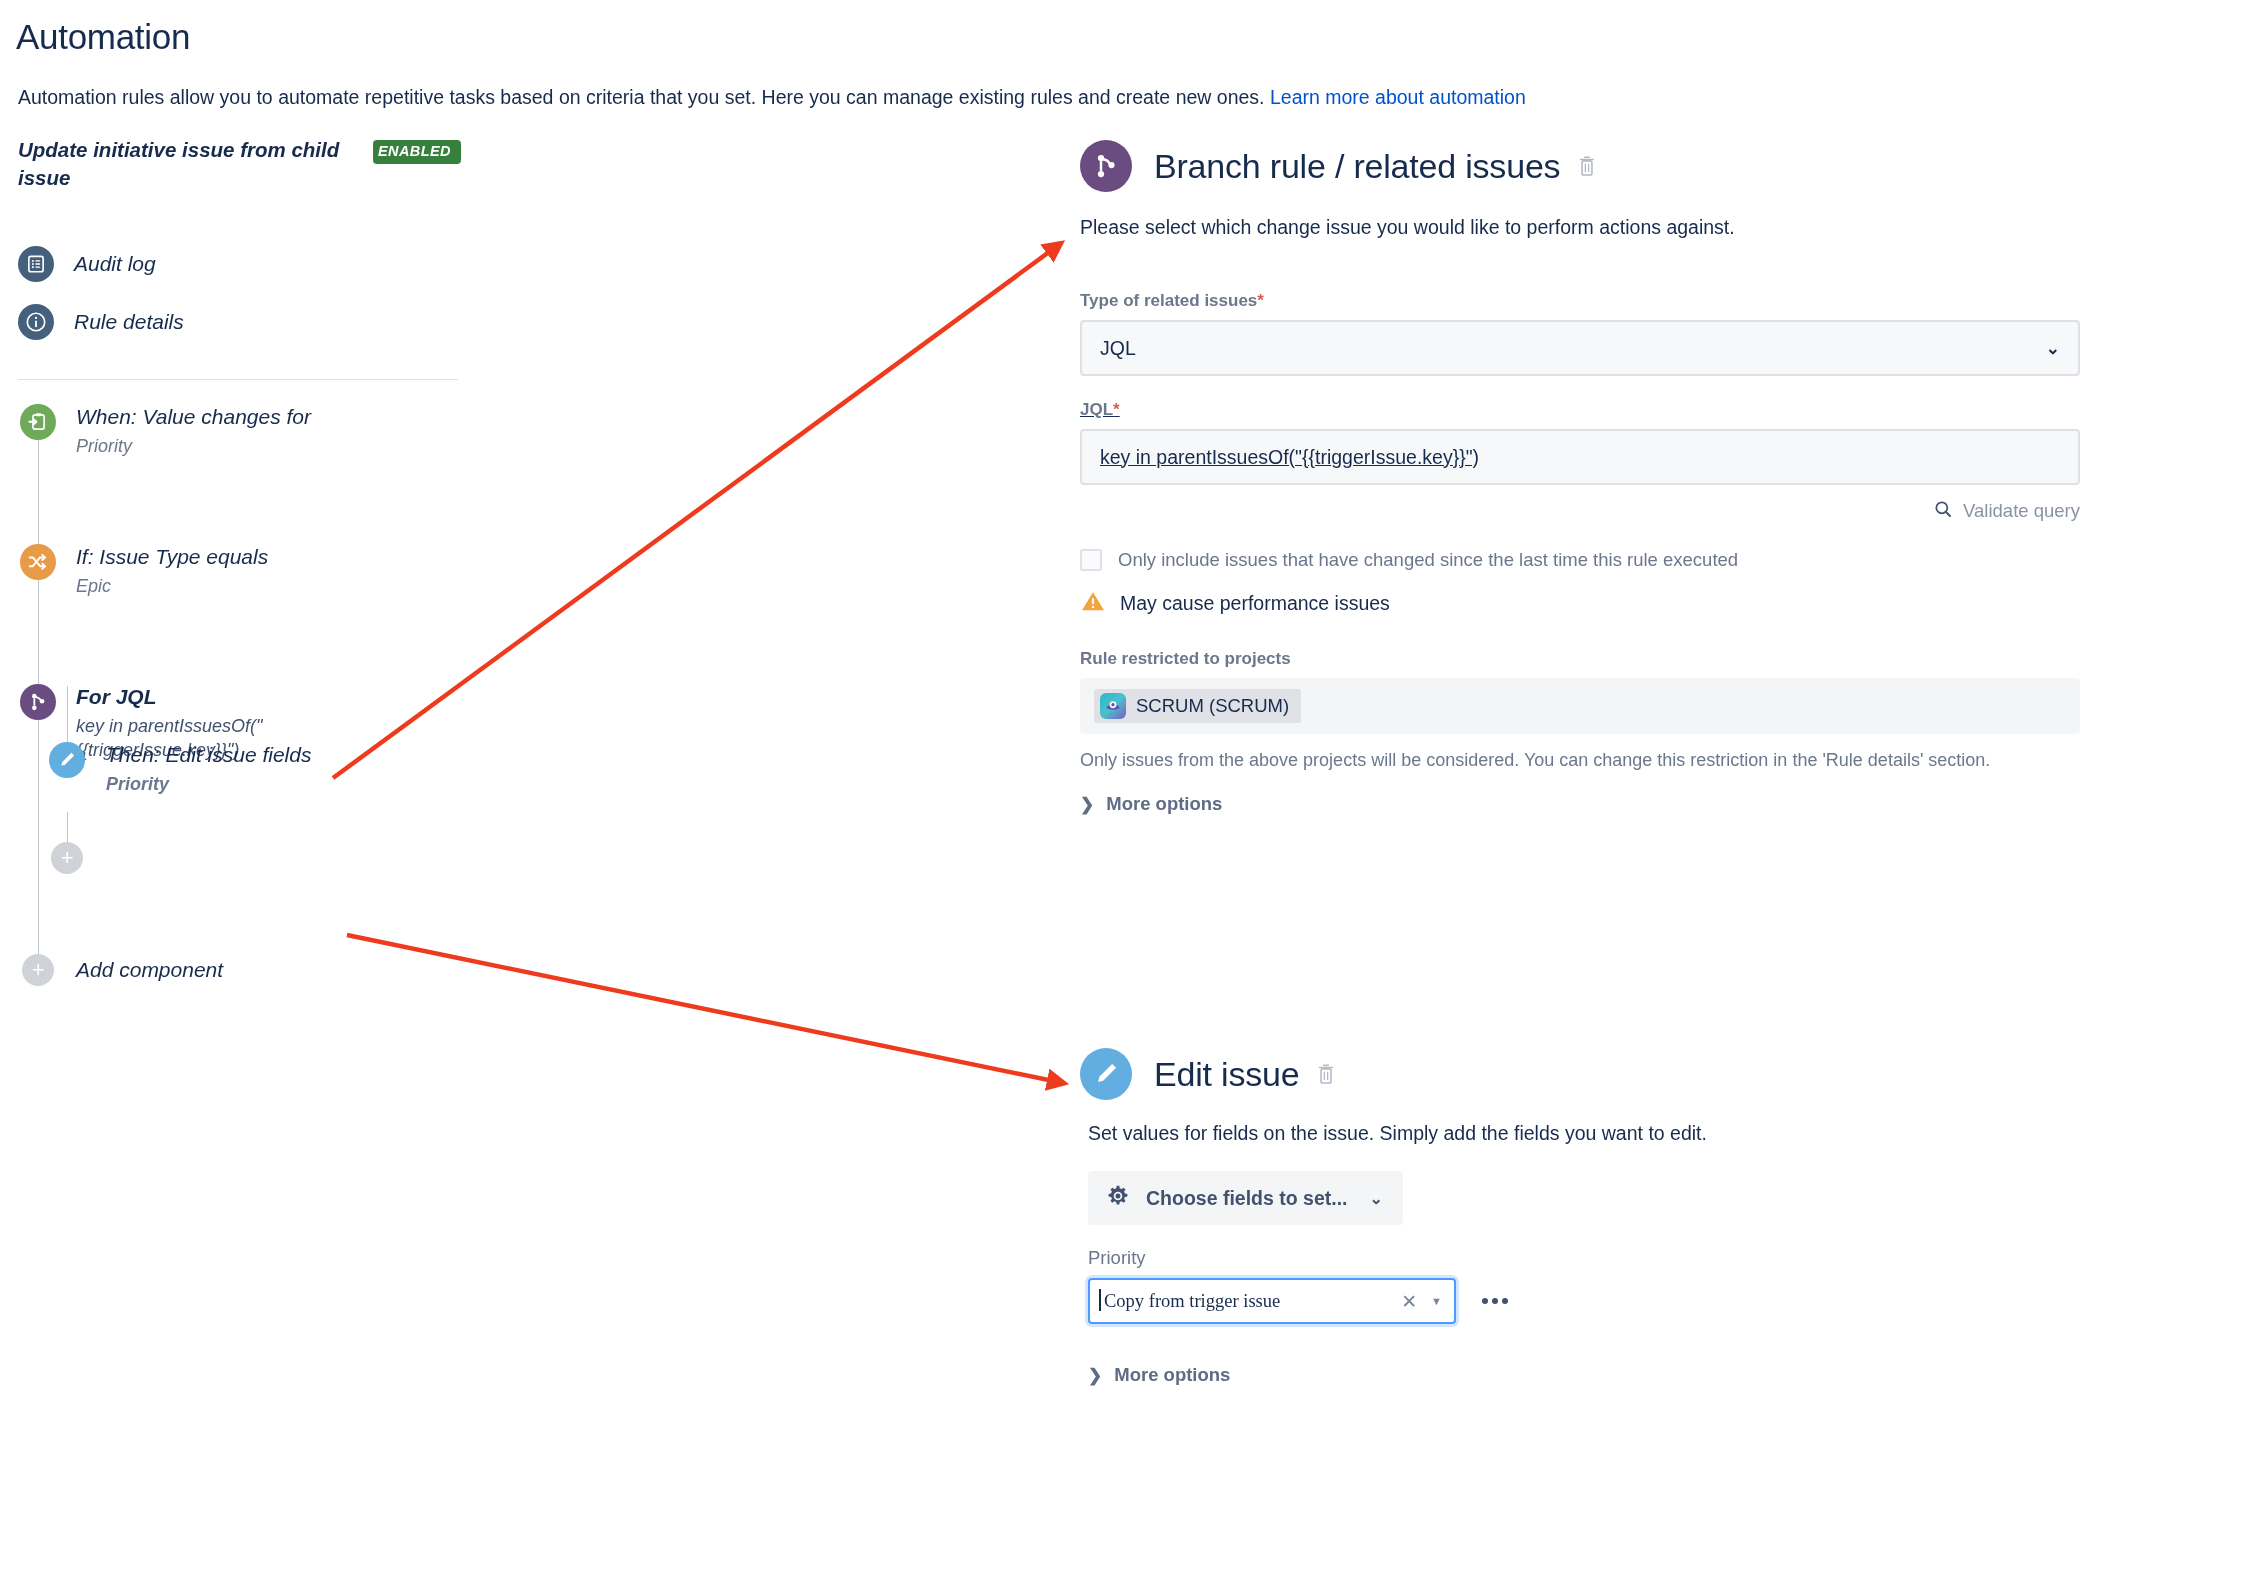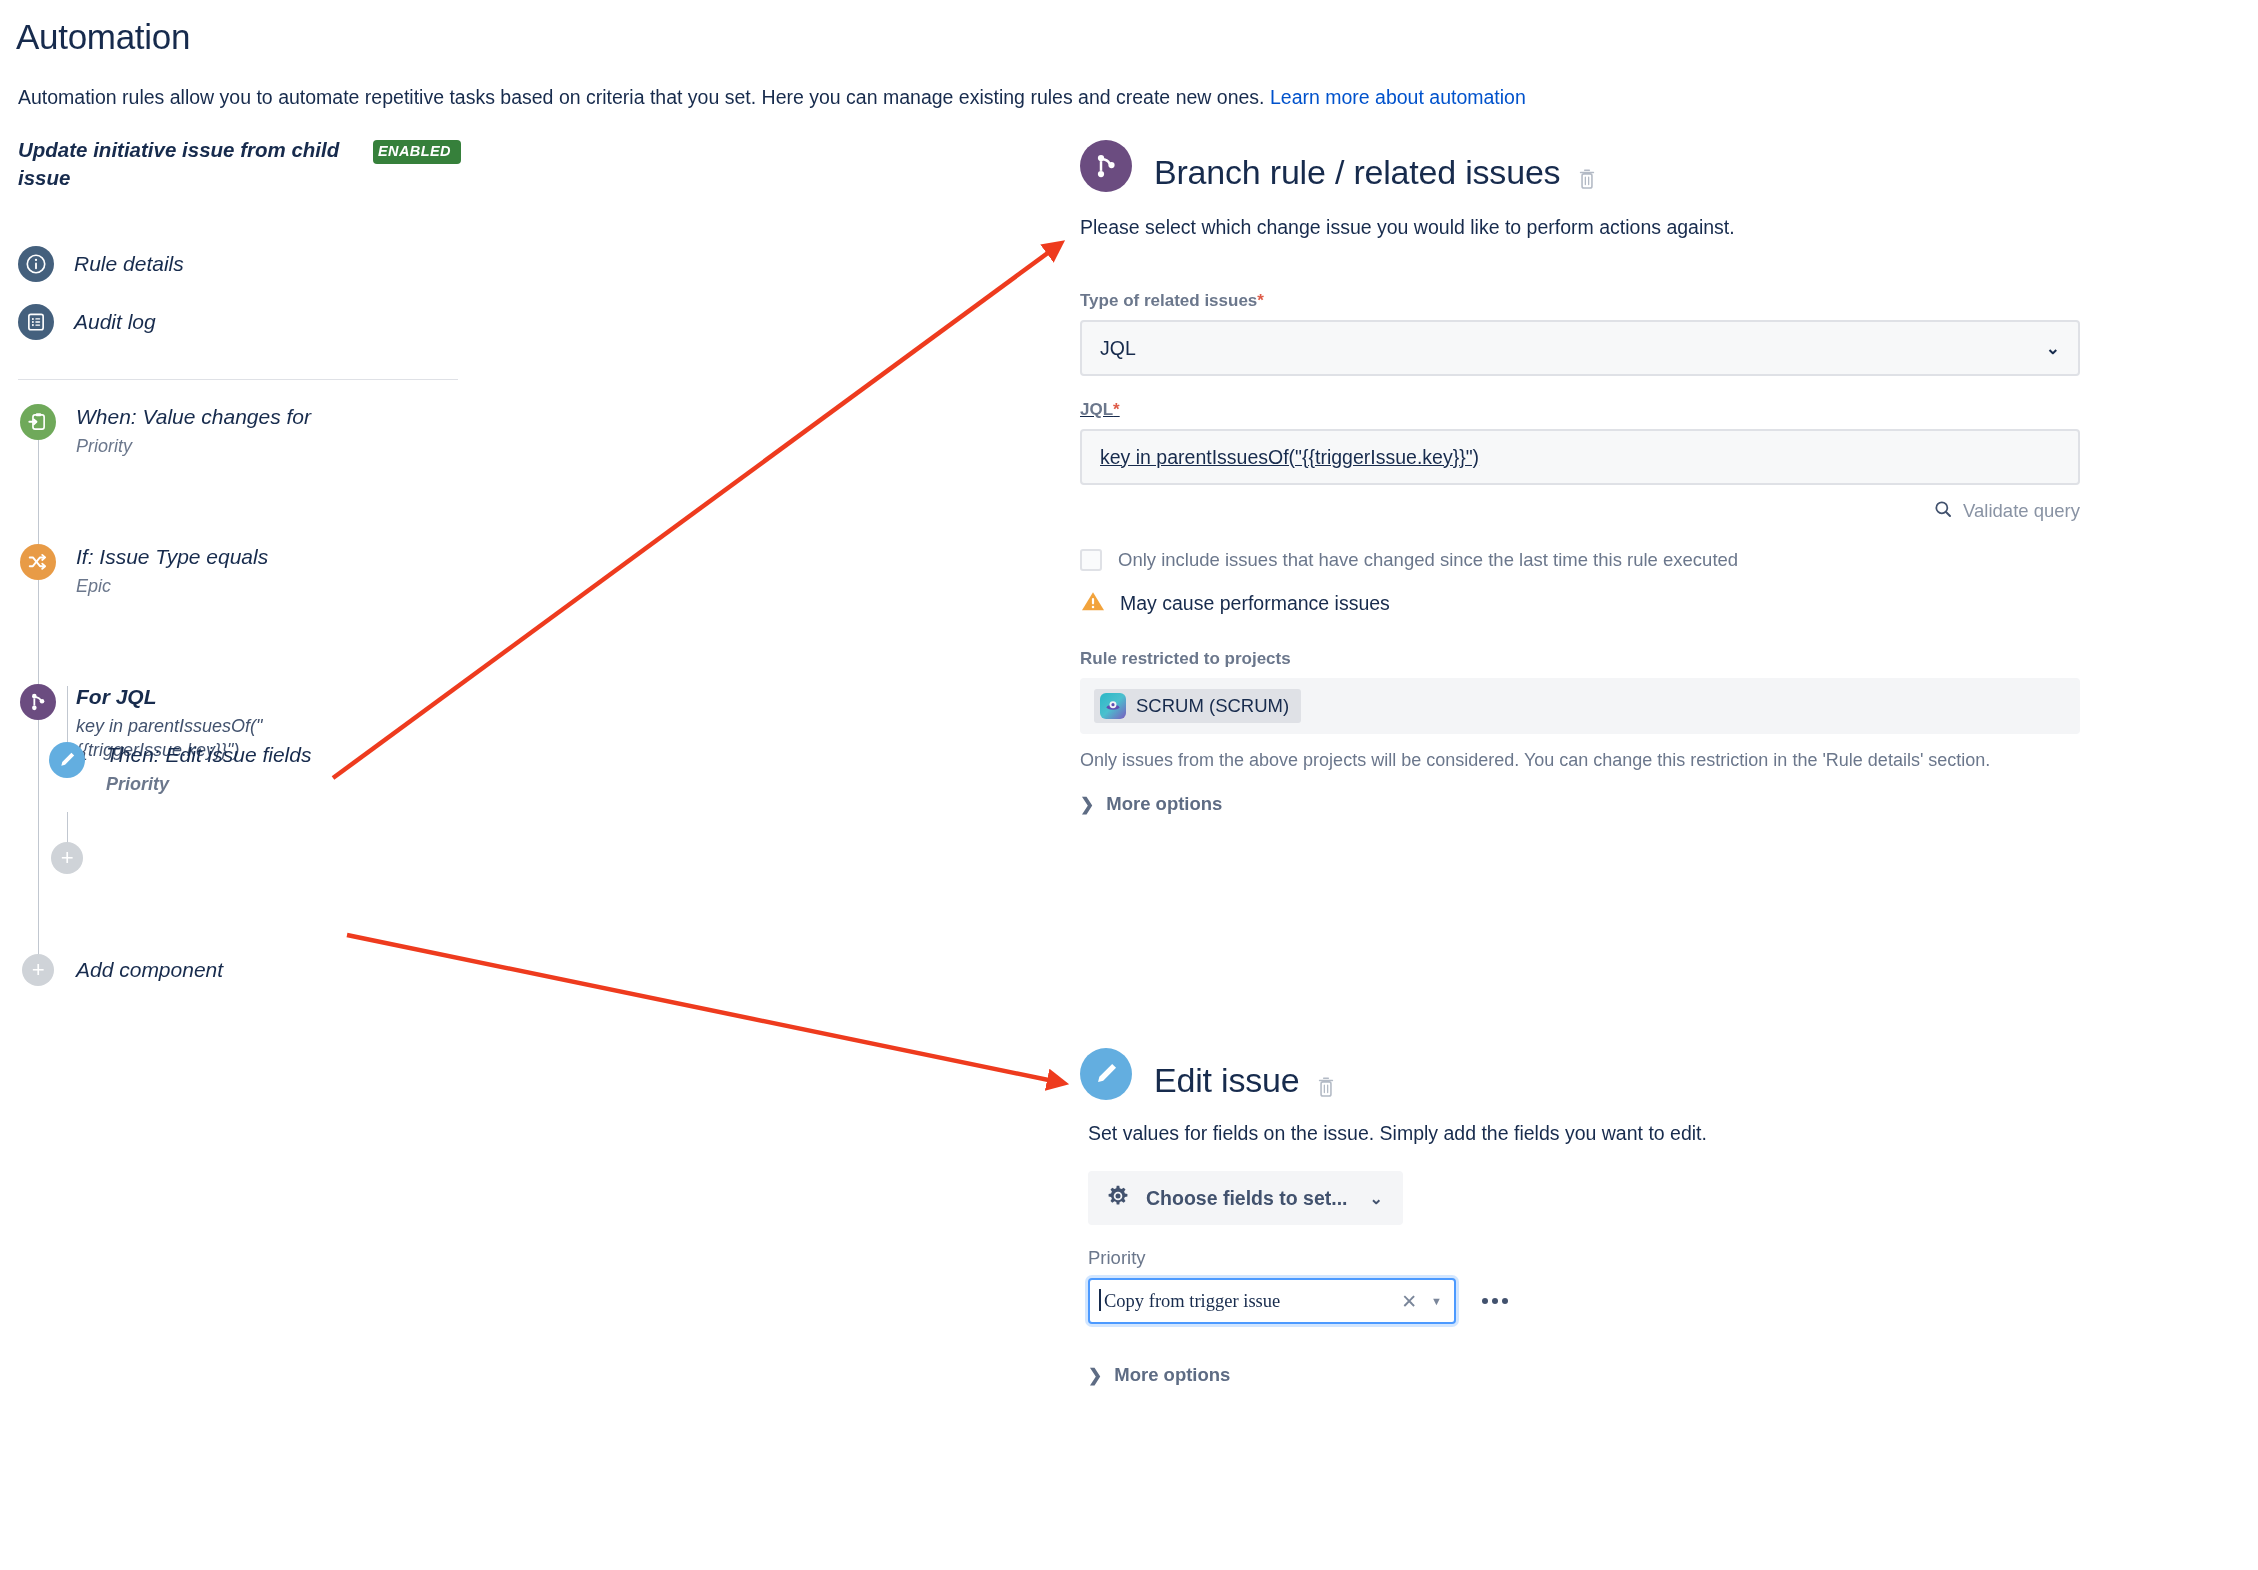--- a/index.html
+++ b/index.html
@@ -168,21 +168,21 @@
   }
 
   
   .right-panel {
     position: absolute;
     left: 1080px; top: 0;
     width: 1060px;
   }
   .section-head {
     display: flex;
-    align-items: flex-end;
+    align-items: center;
   }
   .section-icon {
     width: 52px; height: 52px;
     border-radius: 50%;
     display: flex; align-items: center; justify-content: center;
     flex: 0 0 auto;
   }
   .section-title {
     font-size: 34px;
     font-weight: 400;
@@ -425,43 +425,43 @@
   </div>
 
   <div class="left-col">
 
     <div class="rule-name-row">
       <span class="rule-name">Update initiative issue from child issue</span>
       <span class="badge-enabled">ENABLED</span>
     </div>
 
     <div class="nav-list">
-      <div class="nav-item">
-        <span class="circle-icon c-slate">
-          <svg width="22" height="22" viewBox="0 0 24 24" fill="none">
-            <circle cx="12" cy="12" r="9.5" stroke="#fff" stroke-width="1.8"></circle>
-            <circle cx="12" cy="7.6" r="1.25" fill="#fff"></circle>
-            <rect x="11" y="10.4" width="2" height="7.2" rx="1" fill="#fff"></rect>
-          </svg>
-        </span>
-        <span class="nav-label">Rule details</span>
-      </div>
       <div class="nav-item">
         <span class="circle-icon c-slate">
           <svg width="22" height="22" viewBox="0 0 24 24" fill="none">
             <rect x="4.2" y="3.6" width="15.6" height="16.8" rx="2.2" stroke="#fff" stroke-width="1.8"></rect>
             <circle cx="8.6" cy="8.6" r="1.1" fill="#fff"></circle>
             <circle cx="8.6" cy="12" r="1.1" fill="#fff"></circle>
             <circle cx="8.6" cy="15.4" r="1.1" fill="#fff"></circle>
             <rect x="11.2" y="7.8" width="5.4" height="1.6" rx="0.8" fill="#fff"></rect>
             <rect x="11.2" y="11.2" width="5.4" height="1.6" rx="0.8" fill="#fff"></rect>
             <rect x="11.2" y="14.6" width="5.4" height="1.6" rx="0.8" fill="#fff"></rect>
           </svg>
         </span>
         <span class="nav-label">Audit log</span>
+      </div>
+      <div class="nav-item">
+        <span class="circle-icon c-slate">
+          <svg width="22" height="22" viewBox="0 0 24 24" fill="none">
+            <circle cx="12" cy="12" r="9.5" stroke="#fff" stroke-width="1.8"></circle>
+            <circle cx="12" cy="7.6" r="1.25" fill="#fff"></circle>
+            <rect x="11" y="10.4" width="2" height="7.2" rx="1" fill="#fff"></rect>
+          </svg>
+        </span>
+        <span class="nav-label">Rule details</span>
       </div>
     </div>
 
     <div class="divider"></div>
 
     <div class="chain">
 
       <div class="chain-line" style="left:38px; top:36px; height:108px;"></div>
       <div class="chain-line" style="left:38px; top:176px; height:108px;"></div>
       <div class="chain-line" style="left:38px; top:316px; height:240px;"></div>

